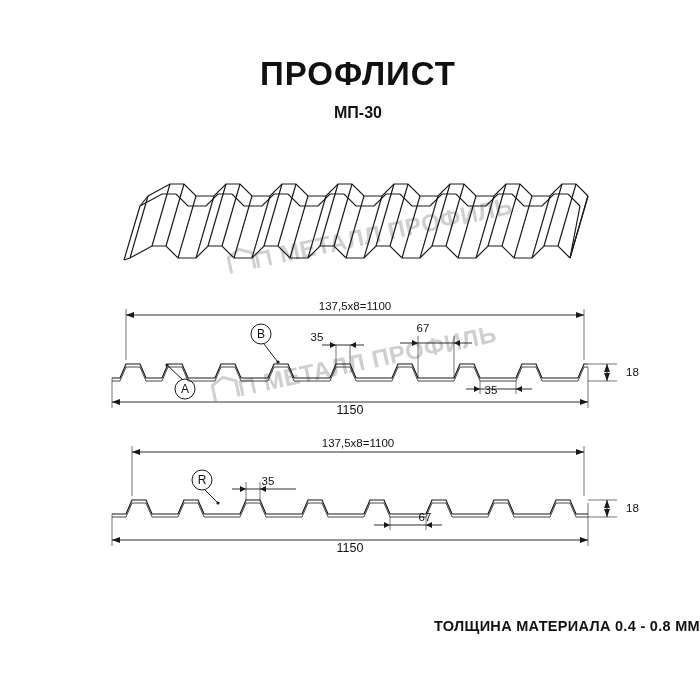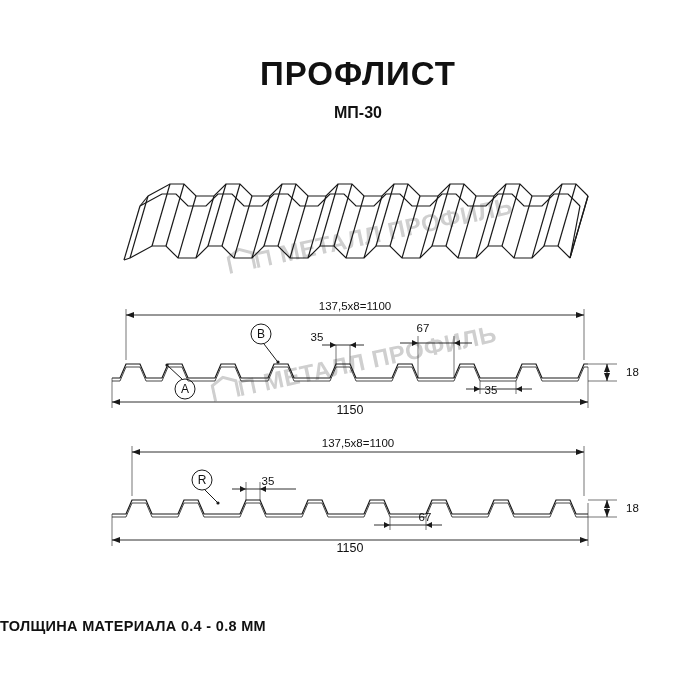--- a/index.html
+++ b/index.html
@@ -39,21 +39,21 @@
     font-weight: bold;
     color: #111111;
     margin-top: 10px;
     line-height: 20px;
   }
   .footer-note {
     position: absolute;
     left: 0;
     top: 618px;
     width: 700px;
-    text-align: left;
+    text-align: right;
     font-size: 14.5px;
     font-weight: bold;
     letter-spacing: 0.3px;
     color: #111111;
   }
   .svg-layer {
     position: absolute;
     left: 0;
     top: 0;
     width: 700px;

